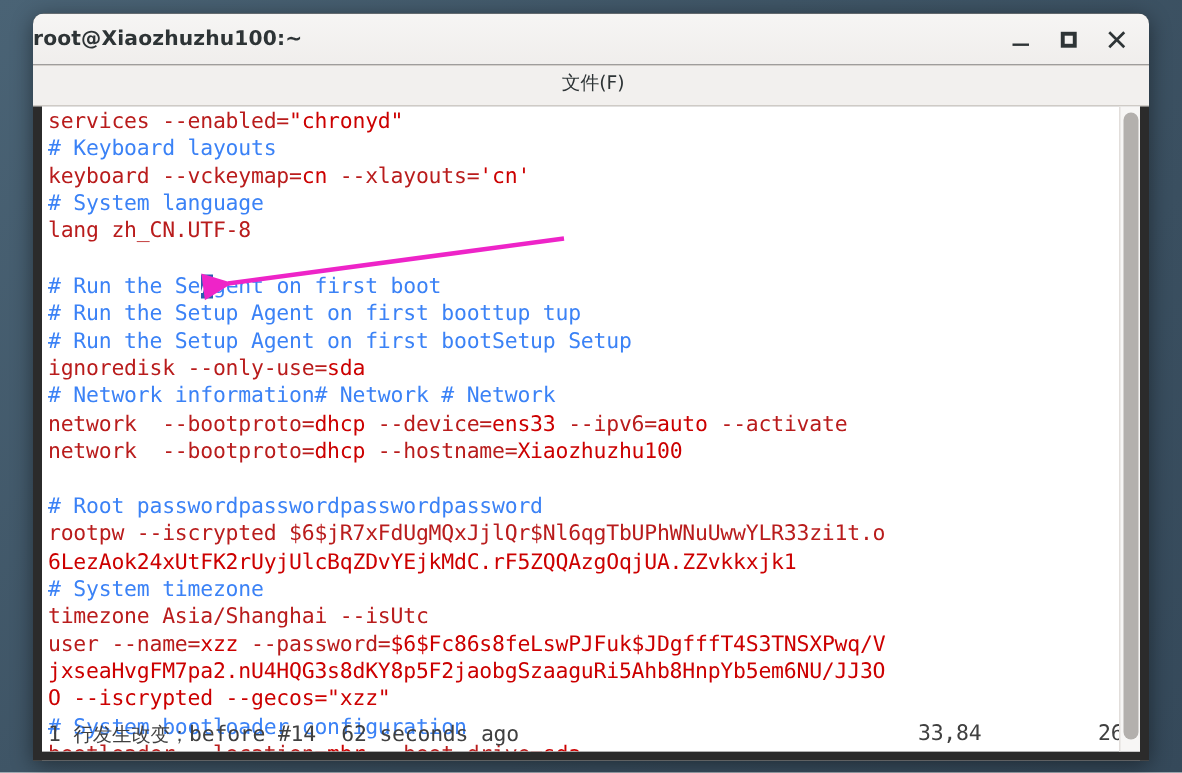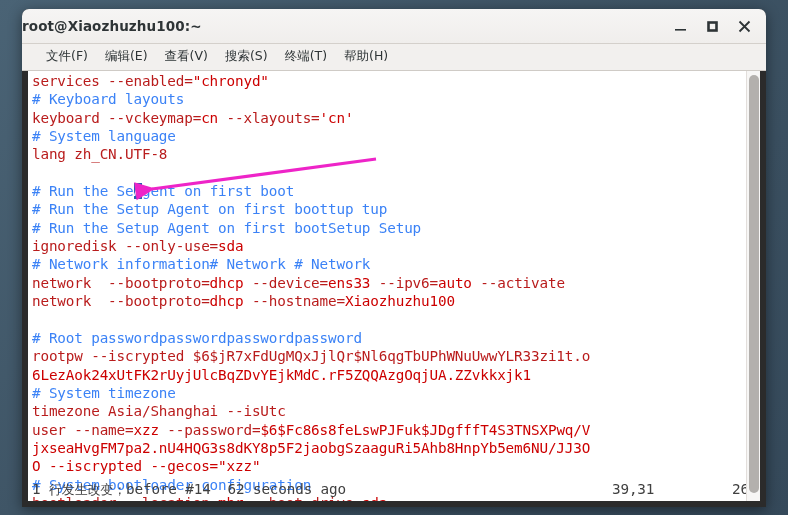--- a/index.html
+++ b/index.html
@@ -66,21 +66,22 @@
   #menubar {
     position: absolute;
     left: 0; top: 35px;
     width: 744px;
     height: 27px;
     background: #f2f0ee;
     border-bottom: 1px solid #cfcbc6;
     box-sizing: border-box;
     display: flex;
     align-items: center;
-    padding-left: 16px;
+    padding-left: 4px;
+    flex-direction: column;
   }
   .menuitem {
     font-size: 12.5px;
     color: #2e3436;
     padding: 3px 8px 4px 8px;
     margin-right: 1px;
     cursor: default;
     white-space: nowrap;
     font-family: "DejaVu Sans", sans-serif;
   }
@@ -206,21 +207,21 @@
     <div class="menuitem">搜索(S)</div>
     <div class="menuitem">终端(T)</div>
     <div class="menuitem">帮助(H)</div>
   </div>
 
   <div id="termwrap">
     <div id="term">
       <div id="termtext"><span class="ln"><span class="bk">services --enabled=</span><span class="rd">"chronyd"</span></span><span class="ln"><span class="cy"># Keyboard layouts</span></span><span class="ln"><span class="bk">keyboard --vckeymap=</span><span class="rd">cn</span><span class="bk"> --xlayouts=</span><span class="rd">'cn'</span></span><span class="ln"><span class="cy"># System language</span></span><span class="ln"><span class="bk">lang zh_CN.UTF-8</span></span><span class="ln"> </span><span class="ln"><span class="cy"># Run the Se</span><span class="cursor">A</span><span class="cy">gent on first boot</span></span><span class="ln"><span class="cy"># Run the Setup Agent on first boottup tup</span></span><span class="ln"><span class="cy"># Run the Setup Agent on first bootSetup Setup</span></span><span class="ln"><span class="bk">ignoredisk --only-use=</span><span class="rd">sda</span></span><span class="ln"><span class="cy"># Network information# Network # Network</span></span><span class="ln"><span class="bk">network  --bootproto=</span><span class="rd">dhcp</span><span class="bk"> --device=</span><span class="rd">ens33</span><span class="bk"> --ipv6=</span><span class="rd">auto</span><span class="bk"> --activate</span></span><span class="ln"><span class="bk">network  --bootproto=</span><span class="rd">dhcp</span><span class="bk"> --hostname=</span><span class="rd">Xiaozhuzhu100</span></span><span class="ln"> </span><span class="ln"><span class="cy"># Root passwordpasswordpasswordpassword</span></span><span class="ln"><span class="bk">rootpw --iscrypted $6$jR7xFdUgMQxJjlQr$Nl6qgTbUPhWNuUwwYLR33zi1t.o</span></span><span class="ln"><span class="rd">6LezAok24xUtFK2rUyjUlcBqZDvYEjkMdC.rF5ZQQAzgOqjUA.ZZvkkxjk1</span></span><span class="ln"><span class="cy"># System timezone</span></span><span class="ln"><span class="bk">timezone Asia/Shanghai --isUtc</span></span><span class="ln"><span class="bk">user --name=</span><span class="rd">xzz</span><span class="bk"> --password=</span><span class="rd">$6$Fc86s8feLswPJFuk$JDgfffT4S3TNSXPwq/V</span></span><span class="ln"><span class="rd">jxseaHvgFM7pa2.nU4HQG3s8dKY8p5F2jaobgSzaaguRi5Ahb8HnpYb5em6NU/JJ3O</span></span><span class="ln"><span class="rd">O --iscrypted --gecos="xzz"</span></span><span class="ln"><span class="cy"># System bootloader configuration</span></span><span class="ln"><span class="bk">bootloader --location=</span><span class="rd">mbr</span><span class="bk"> --boot-drive=</span><span class="rd">sda</span></span></div>
       <div id="statusline">
         <span id="status-msg">1 <span class="cjk">行</span><span class="cjk">发</span><span class="cjk">生</span><span class="cjk">改</span><span class="cjk">变</span><span class="cjk">；</span>before #14  62 seconds ago</span>
-        <span id="status-pos">39,31</span>
+        <span id="status-pos">33,84</span>
         <span id="status-pct">26%</span>
       </div>
     </div>
   </div>
 
   <div id="scrollbar-track">
     <div id="scrollbar-thumb"></div>
   </div>
 
 </div>

